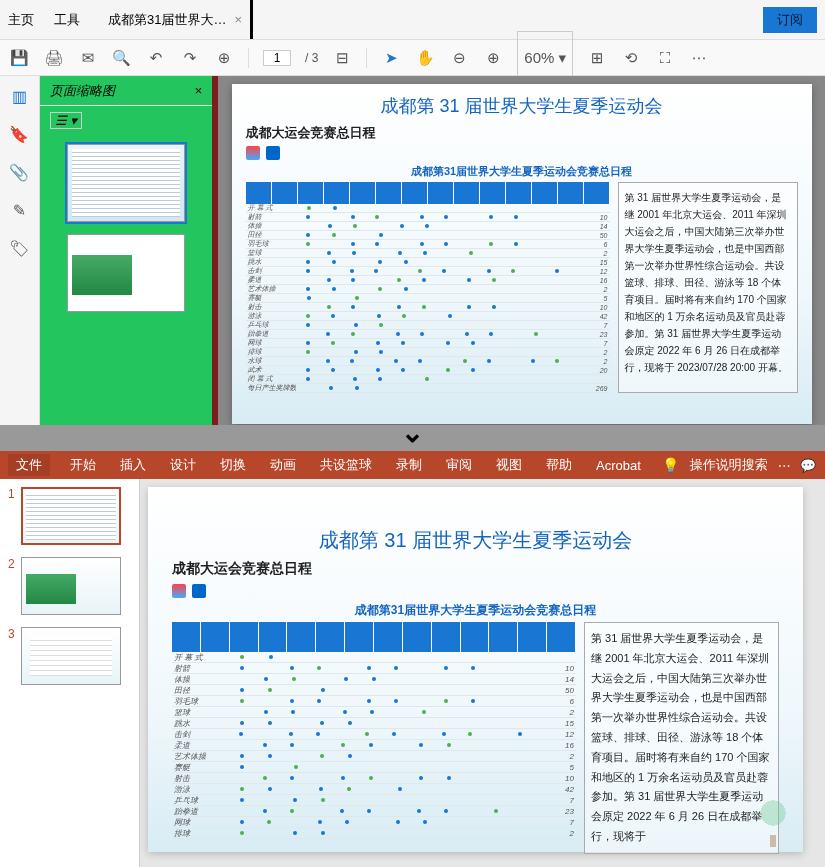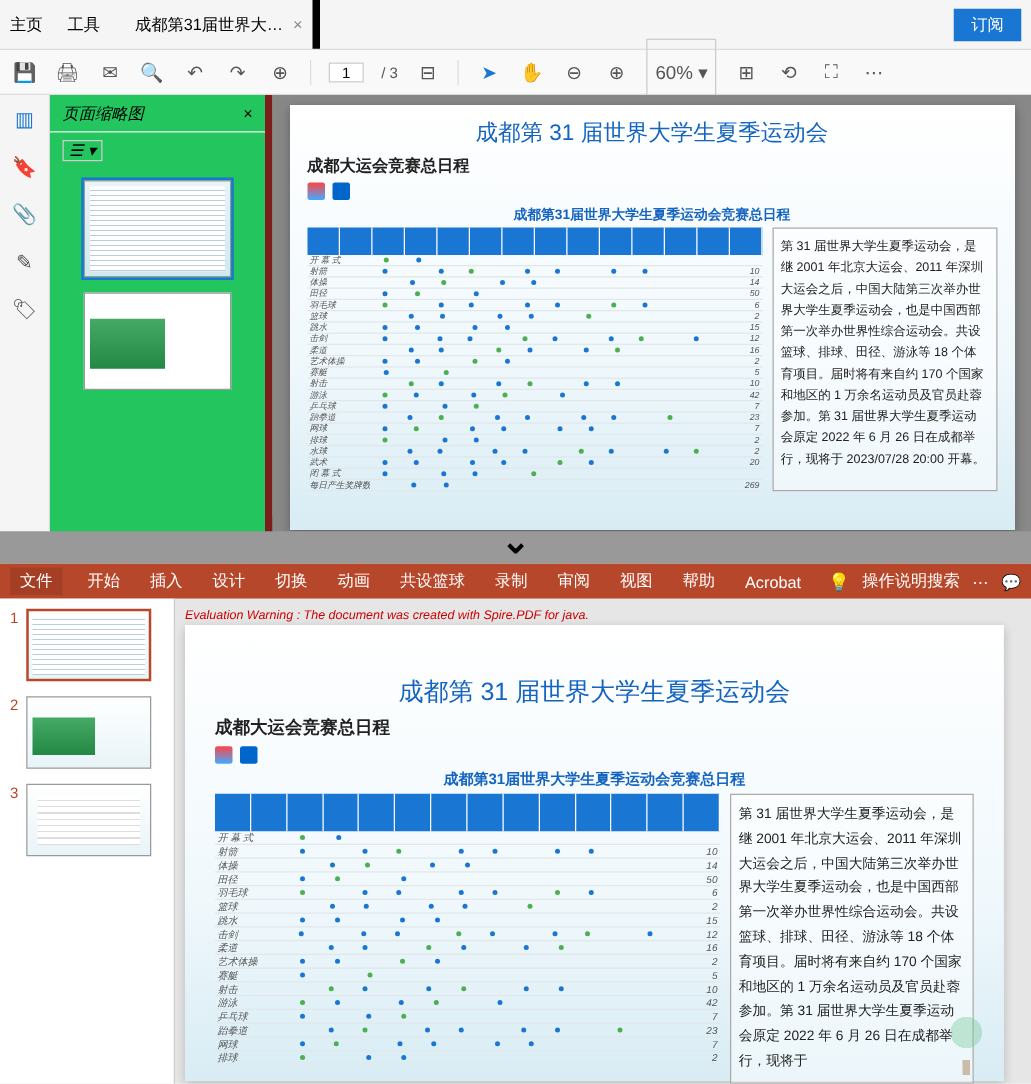--- a/index.html
+++ b/index.html
@@ -1,23 +1,23 @@
 <!DOCTYPE html>
 <html><head>
 <meta charset="utf-8">
 <style>
 * { margin: 0; padding: 0; box-sizing: border-box; font-family: "Microsoft YaHei", Arial, sans-serif; }
 body { background: #fff; width: 825px; height: 867px; overflow: hidden; }
 
 
 .pdf-app { height: 413px; border-bottom: 1px solid #ccc; }
 .pdf-menubar { height: 40px; background: #f5f5f5; border-bottom: 1px solid #ddd; display: flex; align-items: center; padding: 0 8px; gap: 20px; font-size: 13px; }
-.pdf-tab { display: flex; align-items: center; gap: 8px; padding: 0 8px; height: 100%; border-right: 6px solid #000000; }
+.pdf-tab { display: flex; align-items: center; gap: 8px; padding: 0 8px; height: 100%; border-right: 3px solid #000000; }
 .pdf-tab-close { color: #888; cursor: pointer; }
-.subscribe-btn { margin-left: auto; background: #1976d2; color: #ffffff; padding: 4px 14px; font-size: 13px; border: none; }
+.subscribe-btn { margin-left: auto; background: #1976d2; color: #0f172a; padding: 4px 14px; font-size: 13px; border: none; }
 
 .pdf-toolbar { height: 36px; background: #f9f9f9; border-bottom: 1px solid #ddd; display: flex; align-items: center; padding: 0 10px; gap: 14px; }
 .tool-icon { width: 20px; height: 20px; display: inline-flex; align-items: center; justify-content: center; color: #555; font-size: 15px; cursor: pointer; }
 .tool-sep { width: 1px; height: 20px; background: #ddd; }
 .page-input { width: 28px; text-align: center; border: 1px solid #ccc; font-size: 12px; }
 .page-total { font-size: 12px; color: #555; }
 .zoom-box { border: 1px solid #ccc; font-size: 15px; padding: 17px 6px; color: #555; }
 
 .pdf-body { display: flex; height: 349px; }
 .pdf-sidebar-icons { width: 40px; background: #f5f5f5; border-right: 1px solid #ddd; display: flex; flex-direction: column; align-items: center; padding-top: 10px; gap: 18px; }
@@ -633,21 +633,20 @@
       </div>
       <div class="ppt-thumb-item">
         <span class="ppt-num">3</span>
         <div class="ppt-thumb">
             <div class="ppt-thumb3-c"></div>
           </div>
       </div>
     </div>
 
     <div class="ppt-main">
-      <div class="eval-warning">Evaluation Warning : The document was created with Spire.PDF for java.</div>
       <div class="ppt-slide">
         <div class="doc-title">成都第 31 届世界大学生夏季运动会</div>
         <div class="doc-subtitle">成都大运会竞赛总日程</div>
         <div class="logos">
           <div class="logo-u"></div>
           <div class="logo-f"></div>
         </div>
         <div class="sched-title">成都第31届世界大学生夏季运动会竞赛总日程</div>
         <div class="doc-body">
           <div class="sched-table">

